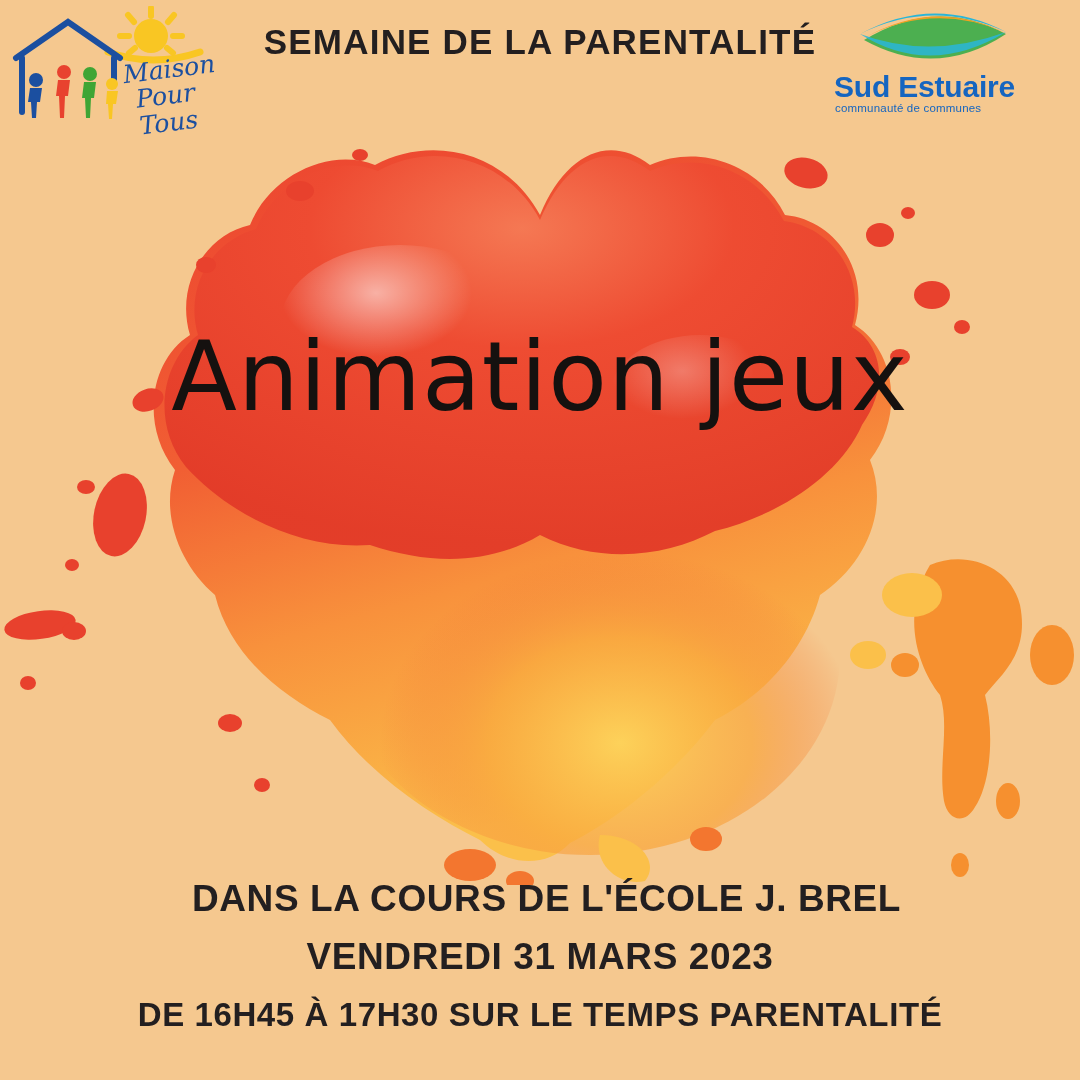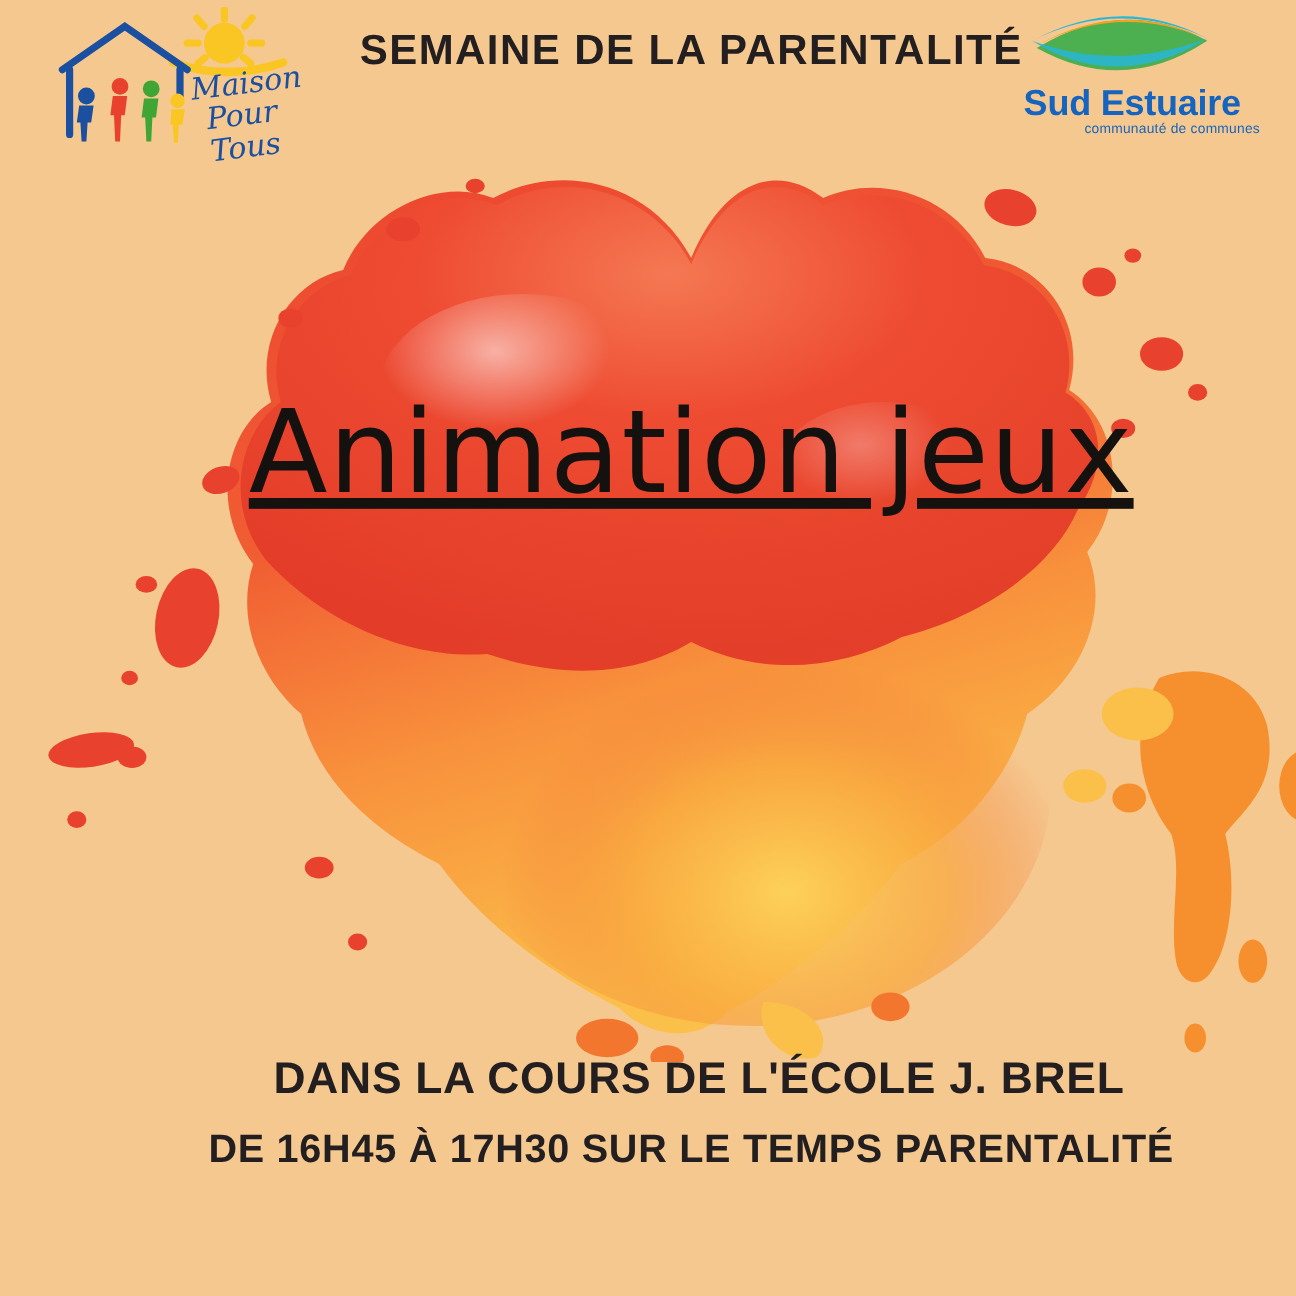--- a/index.html
+++ b/index.html
@@ -12,21 +12,20 @@
     overflow: hidden;
     background: #f5c88f;
     font-family: "Liberation Sans", sans-serif;
     position: relative;
   }
 
   
   .poster {
     position: absolute;
     inset: 0;
-    margin-left: 36px;
   }
 
   .headline {
     position: absolute;
     top: 22px;
     left: 0;
     width: 1080px;
     text-align: center;
     font-size: 35px;
     font-weight: bold;
@@ -63,32 +62,32 @@
     right: 46px;
     top: 4px;
     width: 200px;
     height: 120px;
   }
   .se-title {
     position: absolute;
     left: 0;
     top: 66px;
     width: 200px;
-    text-align: right;
+    text-align: left;
     font-size: 30px;
     font-weight: bold;
     color: #1565c0;
     letter-spacing: -0.2px;
   }
   .se-sub {
     position: absolute;
-    left: 16px;
+    left: 1px;
     top: 98px;
     width: 200px;
-    text-align: right;
+    text-align: left;
     font-size: 11.5px;
     color: #1565c0;
     letter-spacing: 0.2px;
   }
 
   
   .heart-wrap {
     position: absolute;
     left: 0;
     top: 95px;
@@ -106,21 +105,20 @@
     text-align: center;
     color: #15110f;
     font-family: "DejaVu Sans", sans-serif;
     line-height: 0.98;
     pointer-events: none;
   }
   .title .l1 {
     display: block;
     font-size: 96px;
     letter-spacing: 1px;
-    text-decoration: underline;
   }
   .title .l2 {
     display: block;
     font-size: 96px;
     letter-spacing: 1px;
     margin-top: 8px;
   }
   .title .l3 {
     display: block;
     font-size: 96px;
@@ -317,16 +315,17 @@
       </g>
     </svg>
   </div>
 
   <div class="title">
     <span class="l1">Animation jeux</span>
   </div>
 
   <div class="footer">
     <div class="f1">DANS LA COURS DE L'ÉCOLE J. BREL</div>
+    <div class="f2">VENDREDI 31 MARS 2023</div>
     <div class="f3">DE 16H45 À 17H30 SUR LE TEMPS PARENTALITÉ</div>
   </div>
 
 </div>
 
 </body></html>

